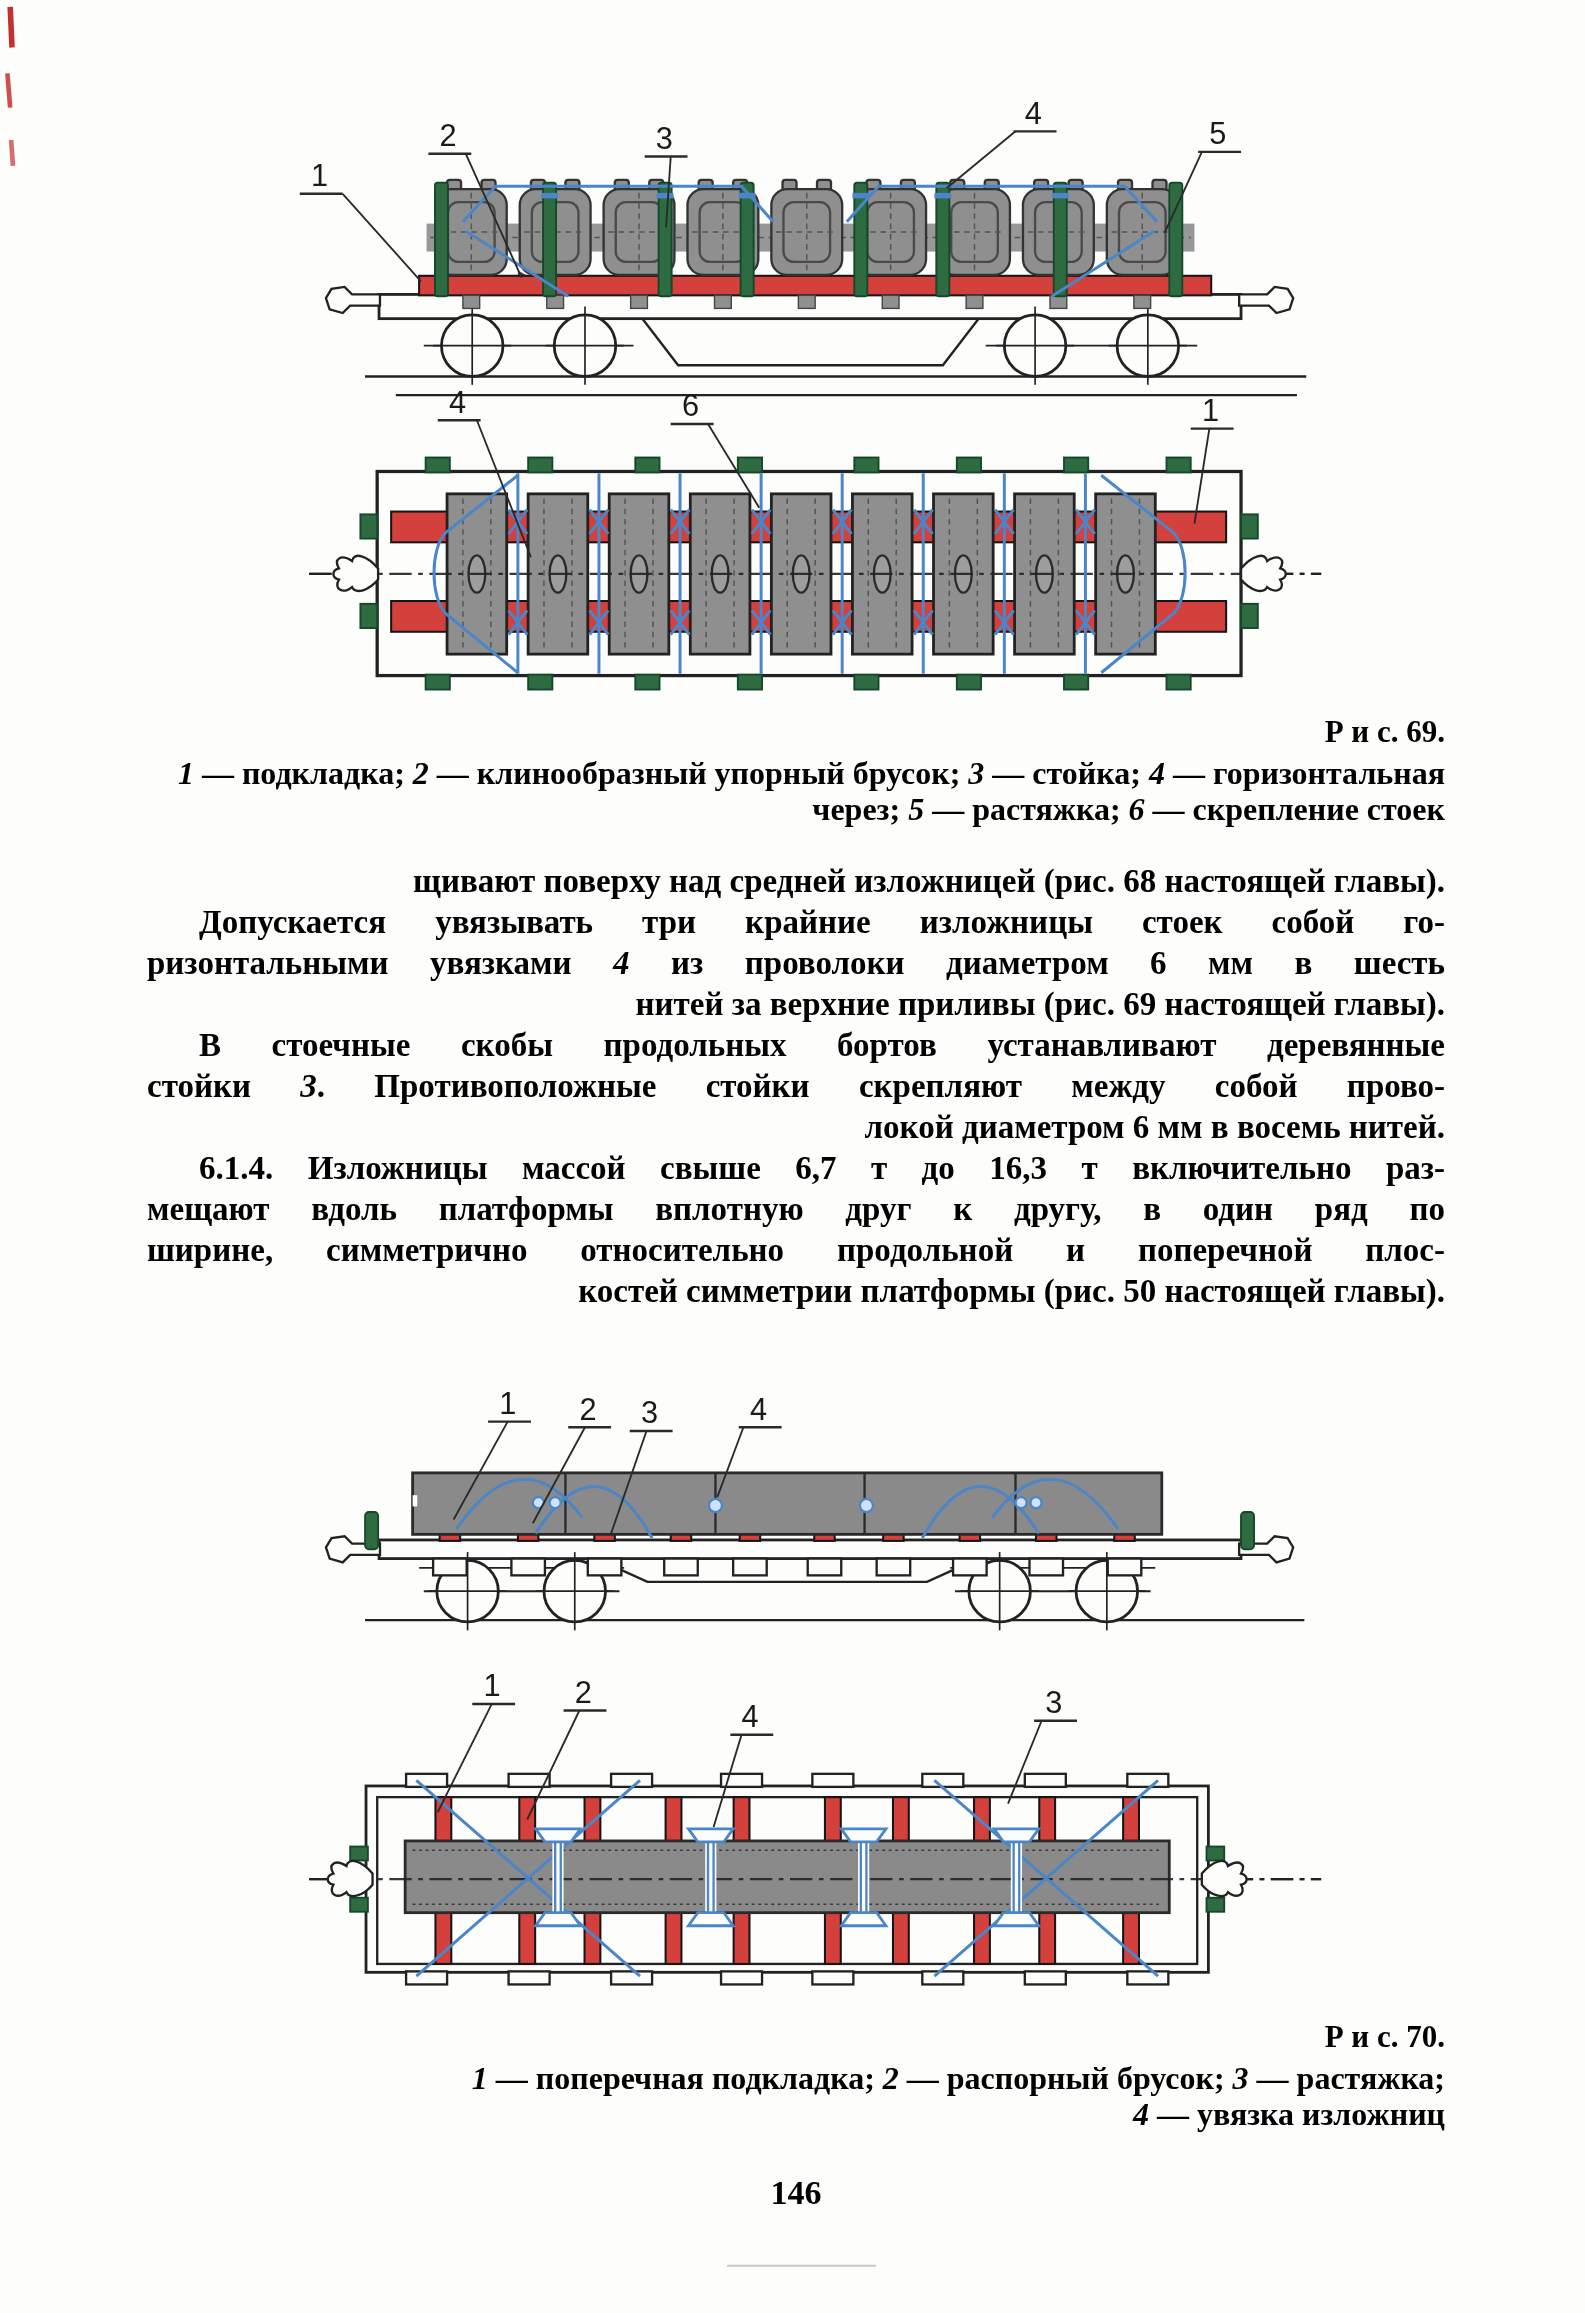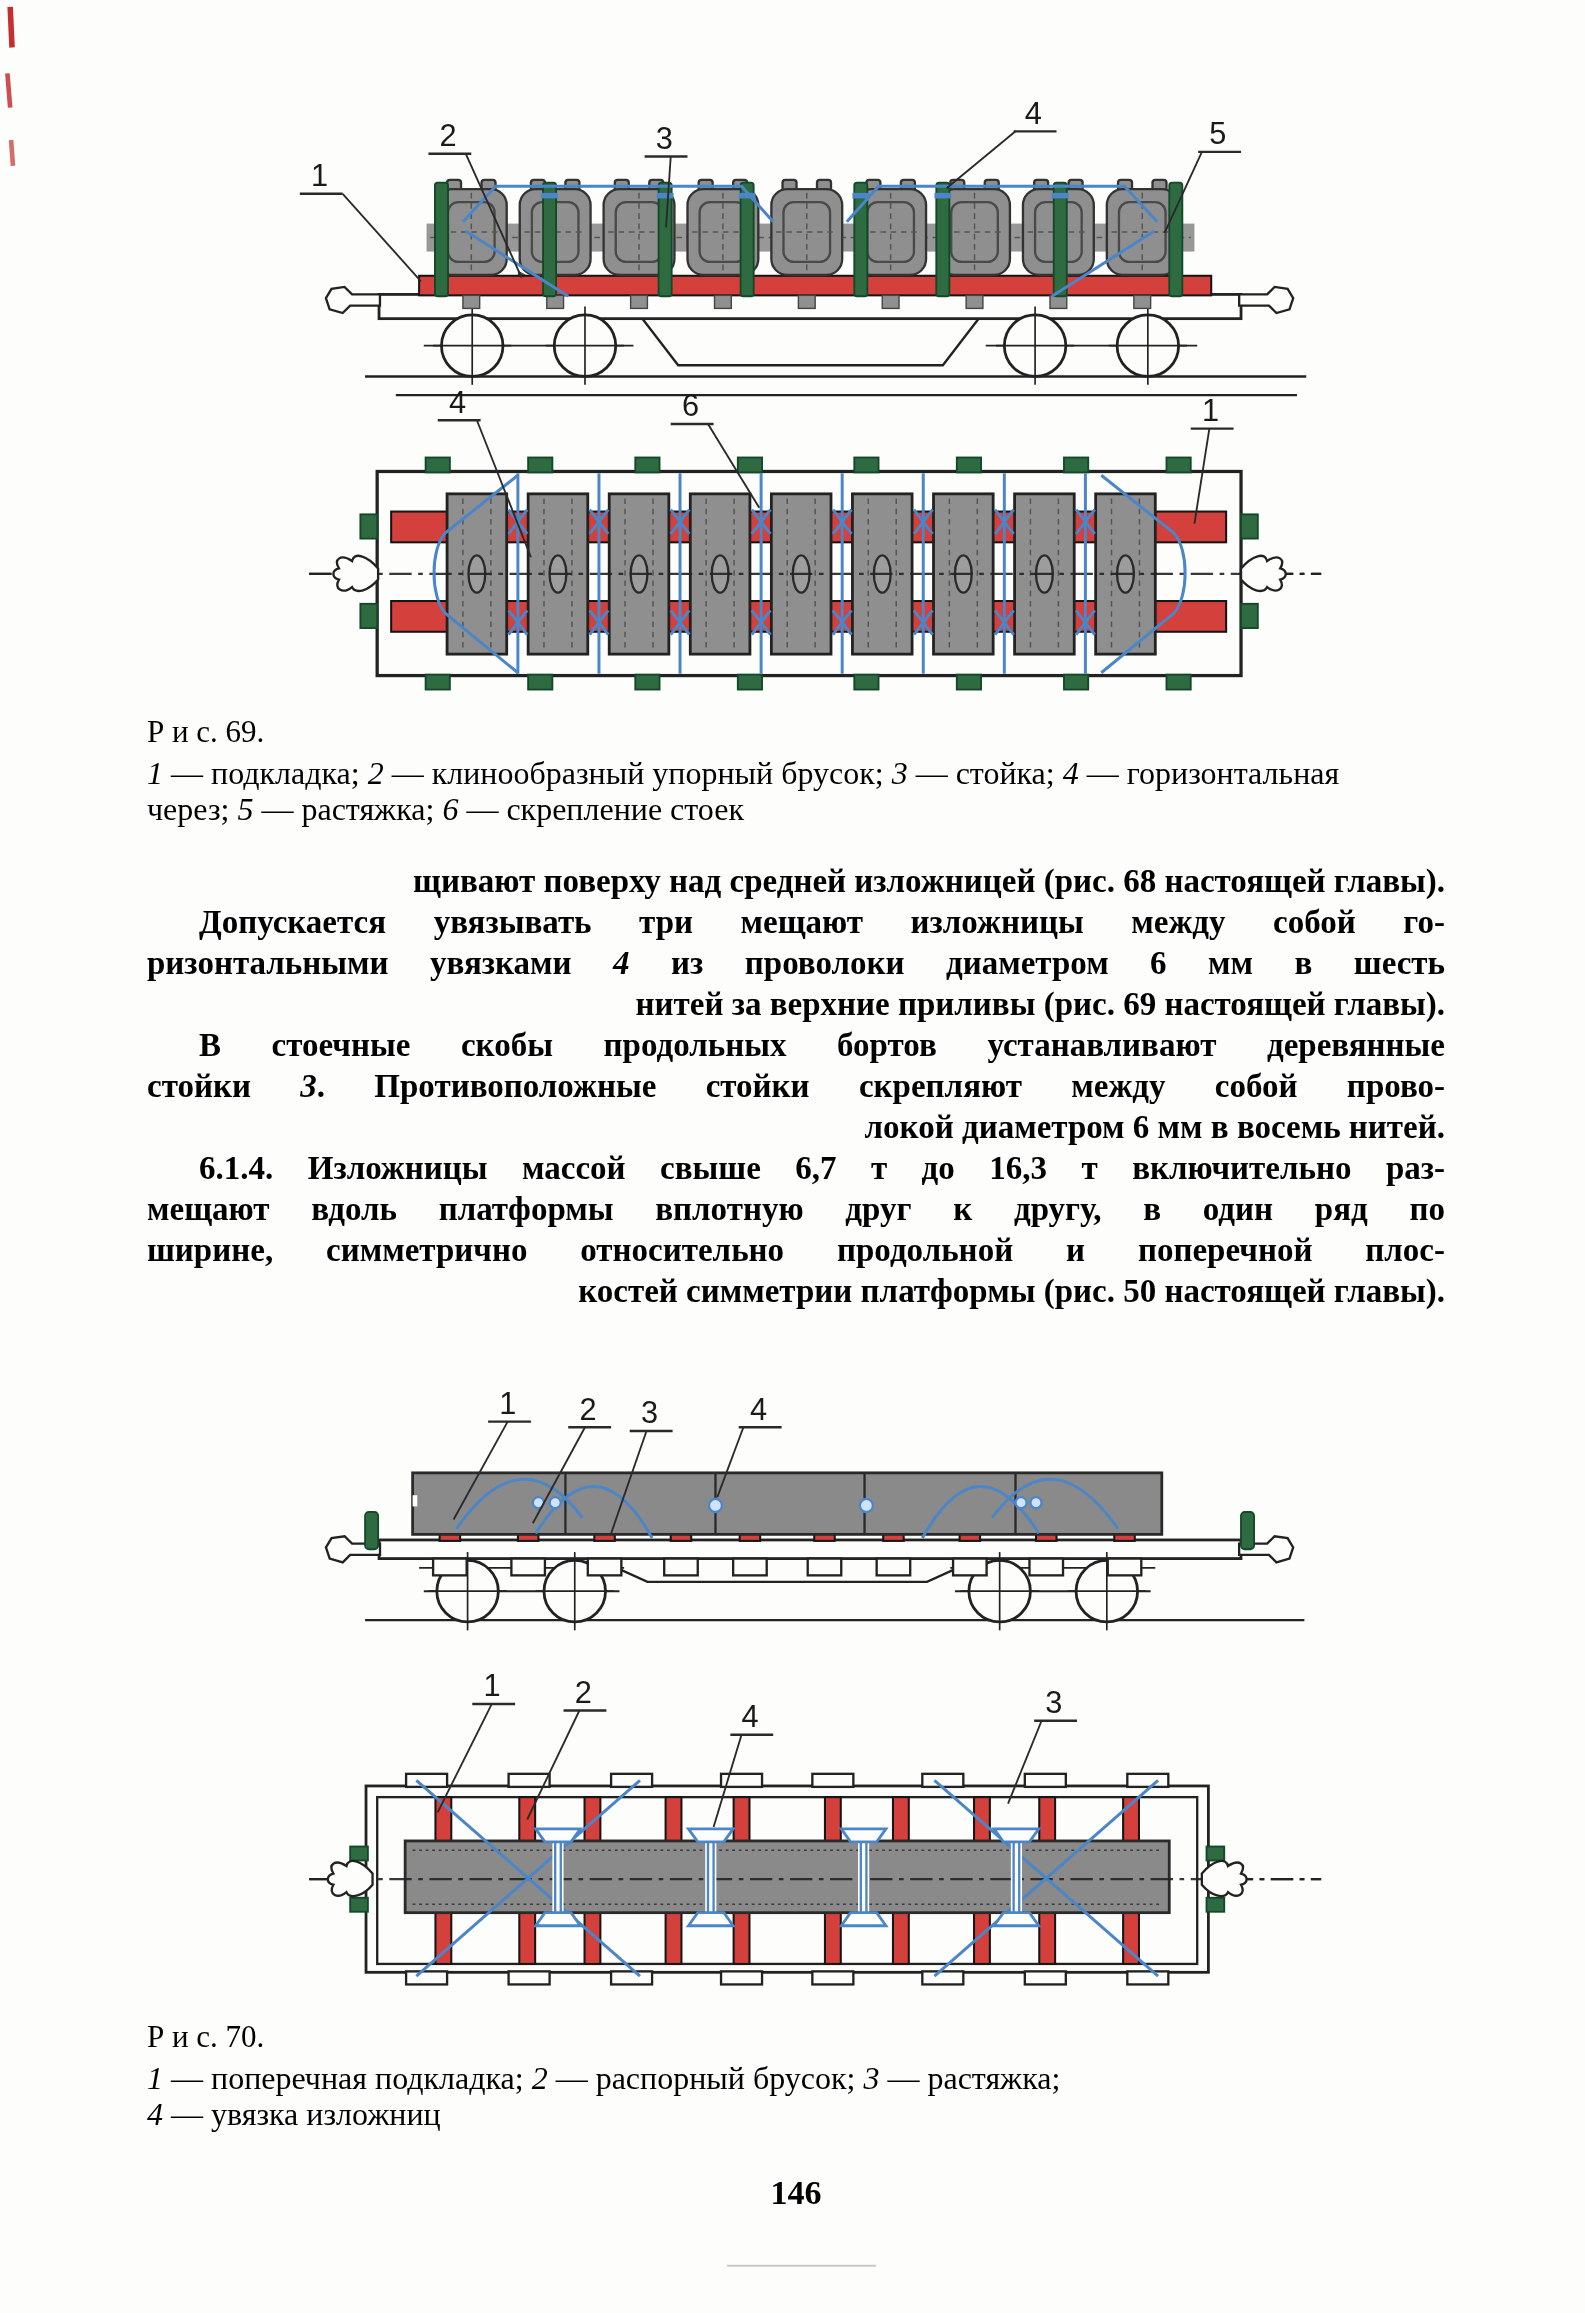--- a/index.html
+++ b/index.html
@@ -14,21 +14,21 @@
   .redf{fill:#d4403c;stroke:#161616;stroke-width:2.2;}
   .dash{stroke:#555;stroke-width:1.6;stroke-dasharray:6 5;fill:none;}
   .cdash{stroke:#222;stroke-width:2.4;stroke-dasharray:24 7 5 7;fill:none;}
   .bl{stroke:#4a86c8;stroke-width:3.2;fill:none;}
   .blk{stroke:#222;fill:none;}
   .bodytext{position:absolute;left:147px;top:861px;width:1298px;
     font-size:33px;line-height:41px;font-weight:600;}
   .bodytext .j{text-align:justify;text-align-last:justify;}
   .bodytext .l{text-align:right;}
   .bodytext .ind{text-indent:52px;}
-  .cap{position:absolute;left:147px;width:1298px;text-align:left;font-weight:400;}
+  .cap{position:absolute;left:147px;width:1298px;text-align:right;font-weight:700;}
   .cap-title{font-size:31px;}
   .cap-leg{font-size:32px;}
   .pageno{position:absolute;left:147px;width:1298px;text-align:center;top:2174px;
     font-size:34px;font-weight:600;}
 </style>
 </head>
 <body>
 
 <div class="page">
 
@@ -290,21 +290,21 @@
       </g>
     </g>
   </svg>
 
   <div class="cap cap-title" style="top:714px">Р и с. 69.</div>
   <div class="cap cap-leg" style="top:755px"><i>1</i><span> — подкладка; </span><i>2</i><span> — клинообразный упорный брусок; </span><i>3</i><span> — стойка; </span><i>4</i><span> — горизонтальная</span></div>
   <div class="cap cap-leg" style="top:791px"><span>через; </span><i>5</i><span> — растяжка; </span><i>6</i><span> — скрепление стоек</span></div>
 
   <div class="bodytext">
     <div class="l">щивают поверху над средней изложницей (рис. 68 настоящей главы).</div>
-    <div class="j ind">Допускается увязывать три мещают изложницы между собой го-</div>
+    <div class="j ind">Допускается увязывать три крайние изложницы стоек собой го-</div>
     <div class="j"><span>ризонтальными увязками </span><i>4</i><span> из проволоки диаметром 6 мм в шесть</span></div>
     <div class="l">нитей за верхние приливы (рис. 69 настоящей главы).</div>
     <div class="j ind">В стоечные скобы продольных бортов устанавливают деревянные</div>
     <div class="j"><span>стойки </span><i>3</i><span>. Противоположные стойки скрепляют между собой прово-</span></div>
     <div class="l">локой диаметром 6 мм в восемь нитей.</div>
     <div class="j ind">6.1.4. Изложницы массой свыше 6,7 т до 16,3 т включительно раз-</div>
     <div class="j">мещают вдоль платформы вплотную друг к другу, в один ряд по</div>
     <div class="j">ширине, симметрично относительно продольной и поперечной плос-</div>
     <div class="l">костей симметрии платформы (рис. 50 настоящей главы).</div>
   </div>

